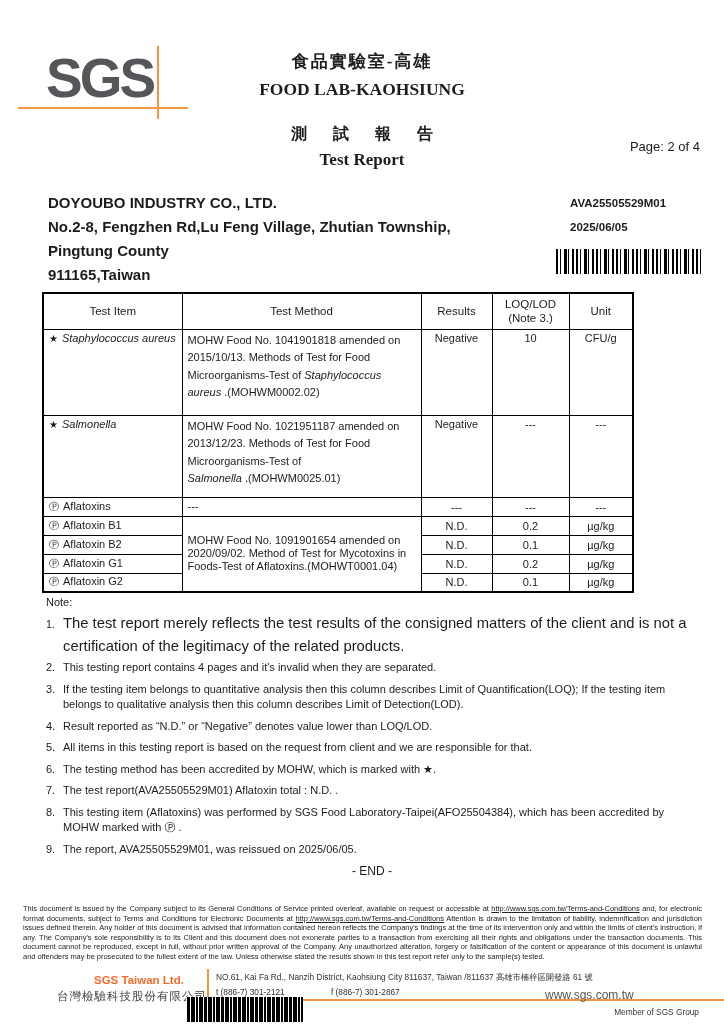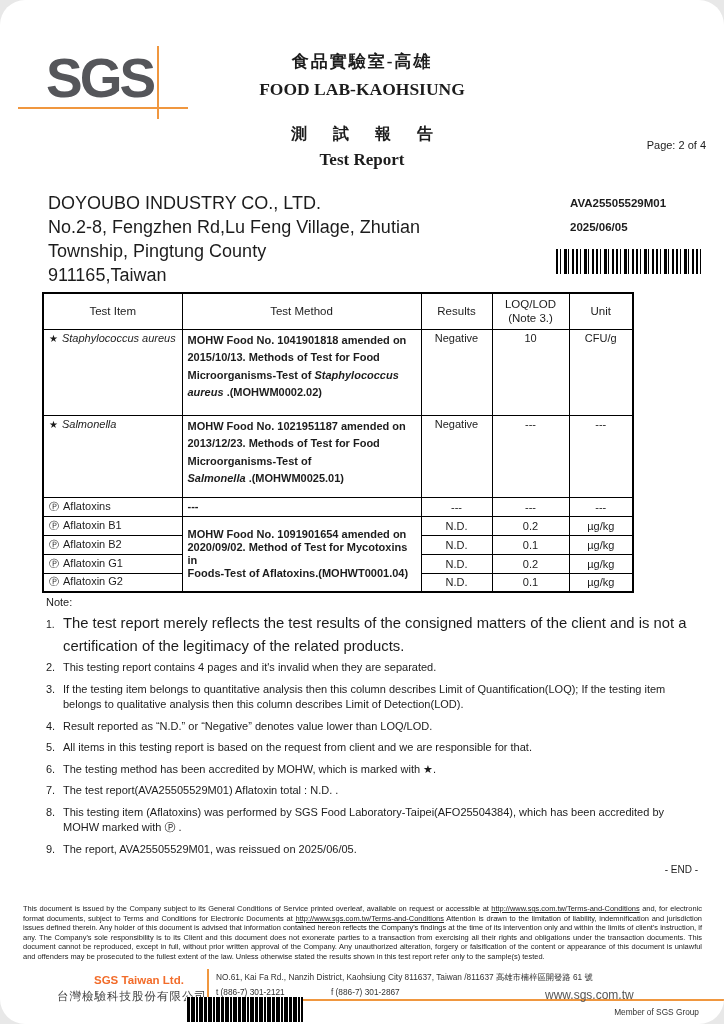--- a/index.html
+++ b/index.html
@@ -1,68 +1,68 @@
 <!DOCTYPE html>
 <html><head>
 <meta charset="utf-8">
 <style>
   * { margin:0; padding:0; box-sizing:border-box; }
   html,body { background:#e8e8e8; }
   body { font-family:"Liberation Sans","DejaVu Sans",sans-serif; color:#1c1c1c; }
-  #page { position:relative; width:724px; height:1024px; background:#ffffff; margin:0 auto; overflow:hidden;border-radius:25px; }
+  #page { position:relative; width:724px; height:1024px; background:#ffffff; margin:0 auto; overflow:hidden; }
 
   
   .logo-text { position:absolute; left:46px; top:50px; font-size:56px; font-weight:bold;
                color:#55565a; letter-spacing:-3px; transform:scaleX(0.98); transform-origin:left; line-height:1; }
   .logo-vline { position:absolute; left:157px; top:46px; width:2px; height:73px; background:#f0973f; }
   .logo-hline { position:absolute; left:18px; top:107px; width:170px; height:2px; background:#f0973f; }
   .title-block { position:absolute; left:162px; top:50px; width:400px; text-align:center;
                  font-family:"Liberation Serif","DejaVu Serif",serif; font-weight:bold; }
   .title-zh   { font-size:17px; letter-spacing:2px; }
   .title-en   { font-size:17.5px; margin-top:6px; }
   .subtitle-zh{ font-size:16px; letter-spacing:11px; margin-top:24px; text-indent:11px; }
   .subtitle-en{ font-size:17px; margin-top:5px; }
-  .page-label { position:absolute; right:18px; top:139px; font-size:11px; }
-
-  
-  .client-block { position:absolute; left:48px; top:191px; width:430px; font-size:18px;
-                  font-weight:normal; line-height:24px; }
+  .page-label { position:absolute; right:24px; top:139px; font-size:13px; }
+
+  
+  .client-block { position:absolute; left:48px; top:191px; width:430px; font-size:15px;
+                  font-weight:bold; line-height:24px; }
   .report-labels { position:absolute; left:487px; top:191px; font-size:11.5px; font-weight:bold; line-height:24px; }
   .report-values { position:absolute; left:570px; top:191px; font-size:11.5px; font-weight:bold; line-height:24px; }
   .barcode-top { position:absolute; left:556px; top:249px; width:146px; height:25px;
       background:repeating-linear-gradient(90deg,#000 0 2px,#fff 2px 4px,#000 4px 5px,#fff 5px 8px,
                  #000 8px 11px,#fff 11px 12px,#000 12px 13px,#fff 13px 16px,#000 16px 18px,#fff 18px 20px); }
 
   
   table.results { position:absolute; left:42px; top:292px; width:590px; border-collapse:collapse;
                   table-layout:fixed; font-size:11px;padding-left:25px; }
   table.results th, table.results td { border:1px solid #000; }
   table.results { border:2px solid #000; }
   table.results thead tr { height:36px; }
   table.results th { font-weight:normal; font-size:11.5px; text-align:center; vertical-align:middle; line-height:14px; }
   tr.r-tall0 { height:86px; } tr.r-tall1 { height:82px; } tr.r-thin { height:19px; }
   td.item { text-align:left; vertical-align:top; padding:2px 3px 0 5px; white-space:nowrap; }
   tr.r-thin td.item { vertical-align:middle; padding-top:0; }
-  td.method { text-align:left; vertical-align:top; padding:2px 4px 0 5px; line-height:17.5px;font-weight:bold; }
+  td.method { text-align:left; vertical-align:top; padding:2px 4px 0 5px; line-height:17.5px; }
   tr.r-thin td.method { line-height:13px; vertical-align:middle; padding-top:0; }
   td.method.merged { vertical-align:top; padding-top:1px; line-height:18.5px; }
   td.c { text-align:center; vertical-align:top; padding-top:2px; }
   tr.r-thin td.c { vertical-align:middle; padding-top:0; }
   .it { font-style:italic; }
   .mark { font-style:normal; font-size:10px; display:inline-block; margin-right:4px; }
 
   
   .notes { position:absolute; left:46px; top:596px; width:652px; }
   .note-label { font-size:11px; margin-bottom:4px; }
   .note-row { display:flex; font-size:11px; line-height:15.5px; margin-bottom:6px; }
   .note-row .num { width:17px; flex:0 0 17px; }
   .note-row .txt { flex:1; }
   .note-row.big { font-size:14.8px; line-height:23px; margin-bottom:2px; }
   .note-row.big .num { font-size:10.5px; width:17px; flex:0 0 17px; padding-top:1px; }
-  .end-label { text-align:right; font-size:10px; margin-top:7px; }
+  .end-label { text-align:center; font-size:12px; margin-top:7px; }
 
   
   .legal { position:absolute; left:23px; top:904px; width:679px; font-size:7.45px; line-height:9.5px;
            text-align:justify; color:#222; }
   .legal a { color:#222; }
   .f-company-en { position:absolute; left:94px; top:974px; font-size:11.5px; font-weight:bold; color:#f26c2a; }
   .f-company-zh { position:absolute; left:57px; top:989px; font-size:11.5px; color:#3f3f3f;
                   font-family:Liberation Sans, sans-serif; letter-spacing:1px; }
   .f-vline { position:absolute; left:207px; top:969px; width:2px; height:39px; background:#f0973f; }
   .f-hline { position:absolute; left:196px; top:999px; width:528px; height:2px; background:#f0973f; }

